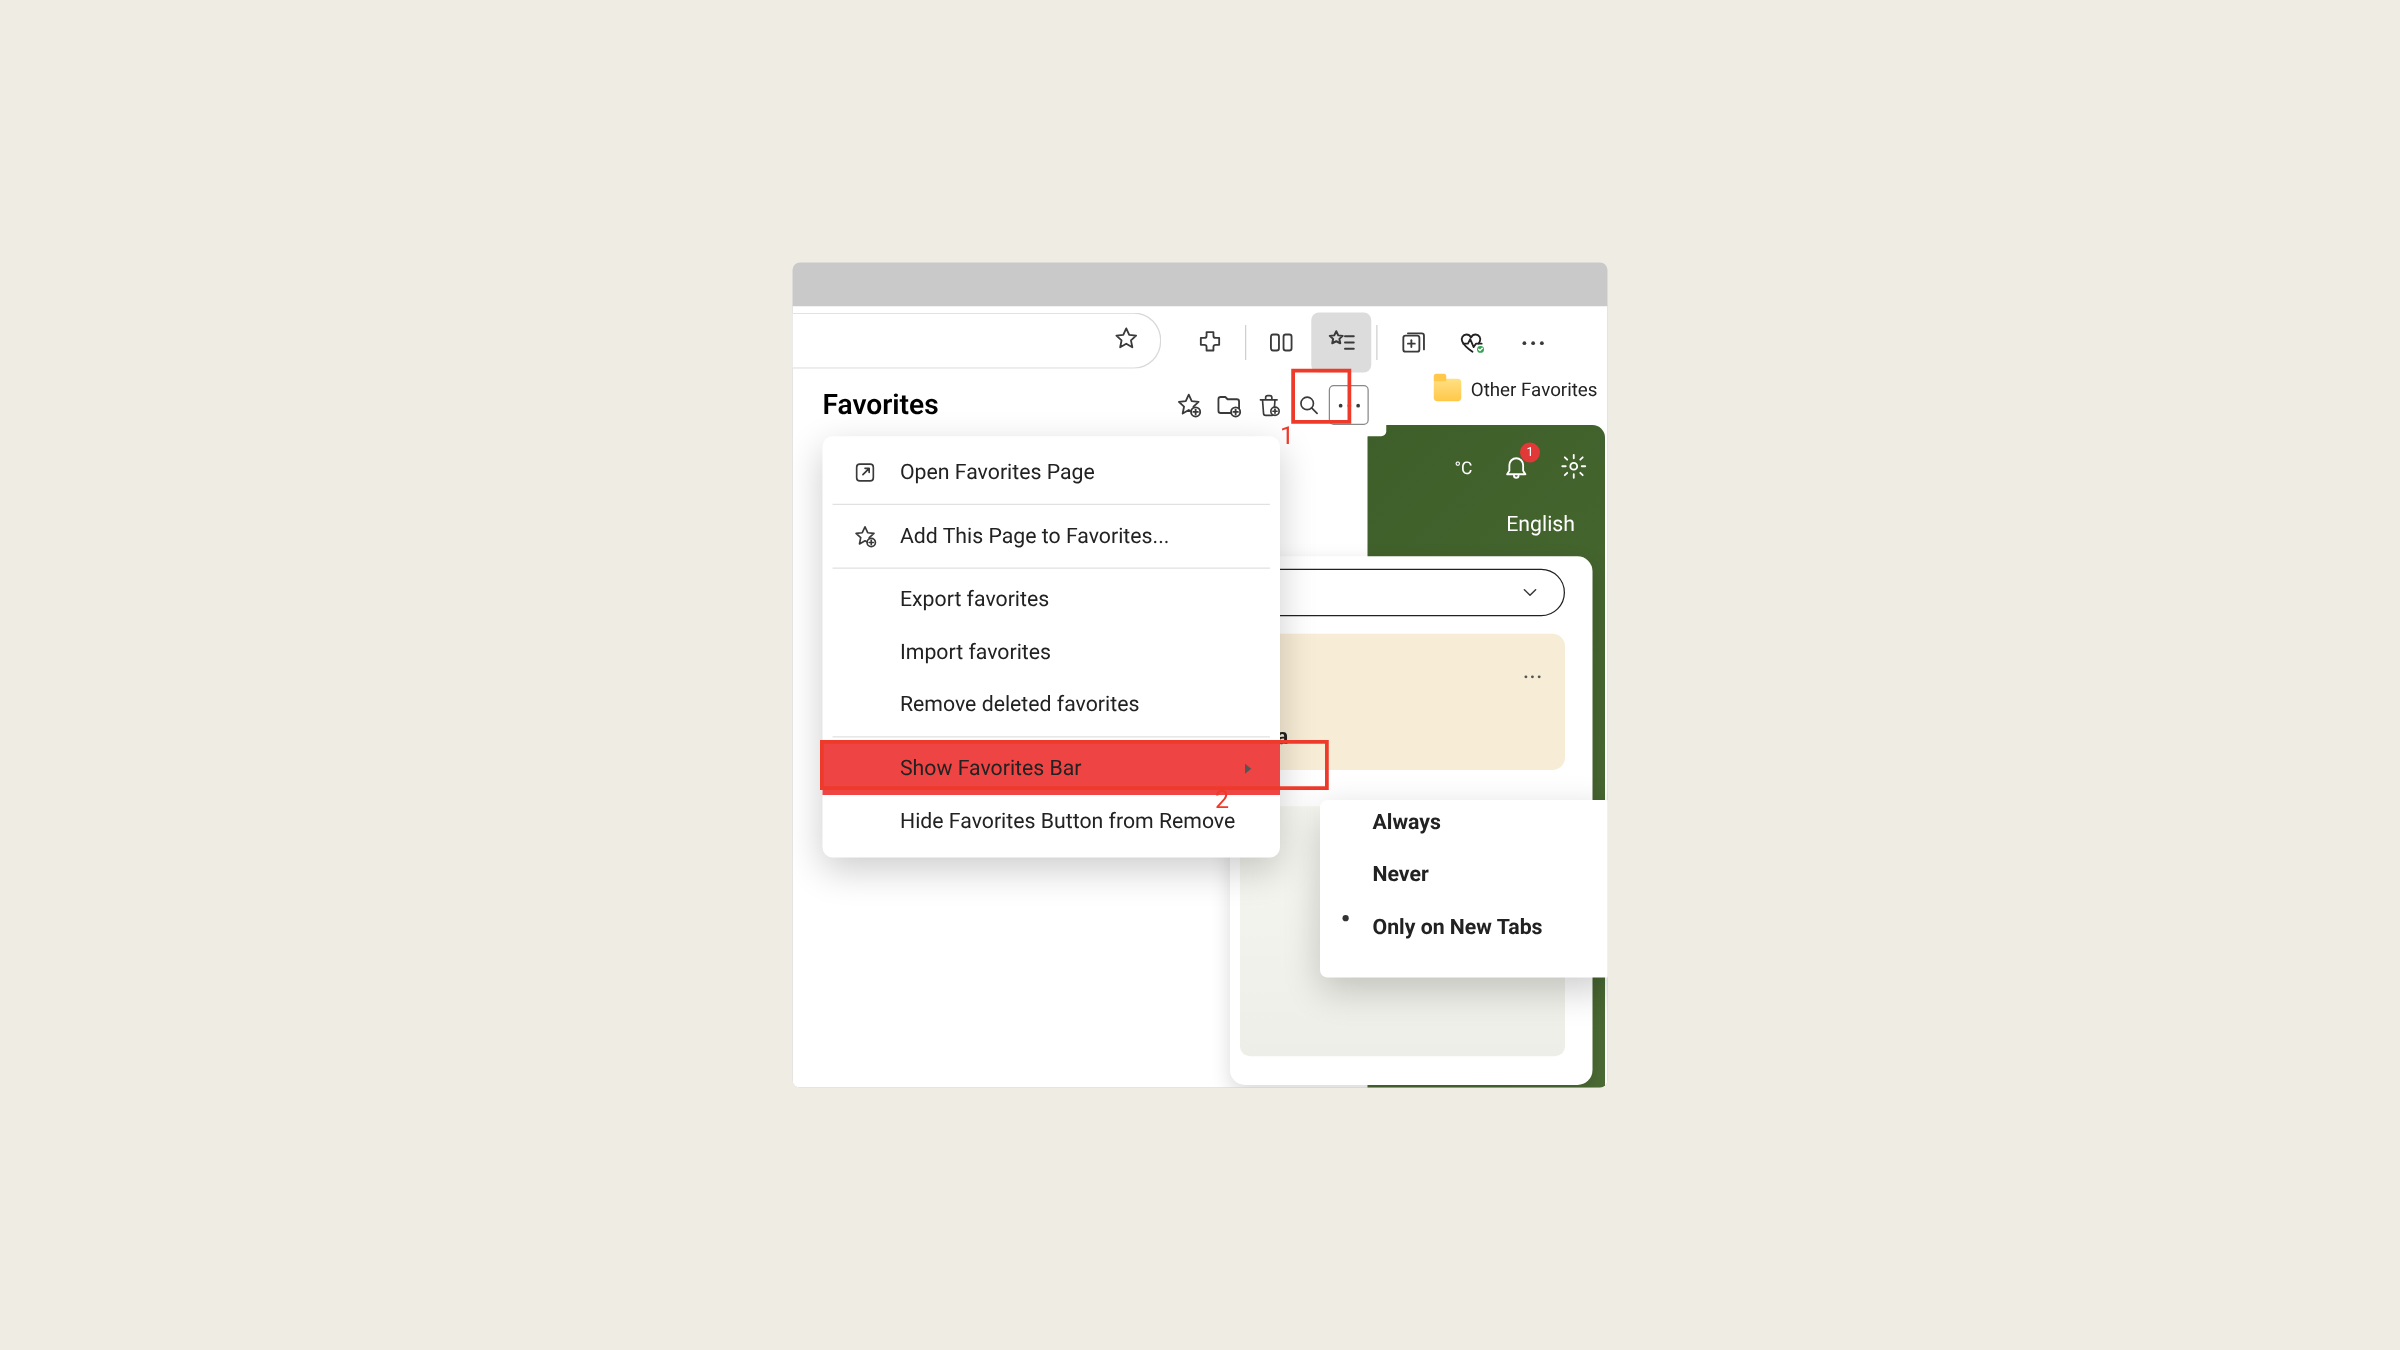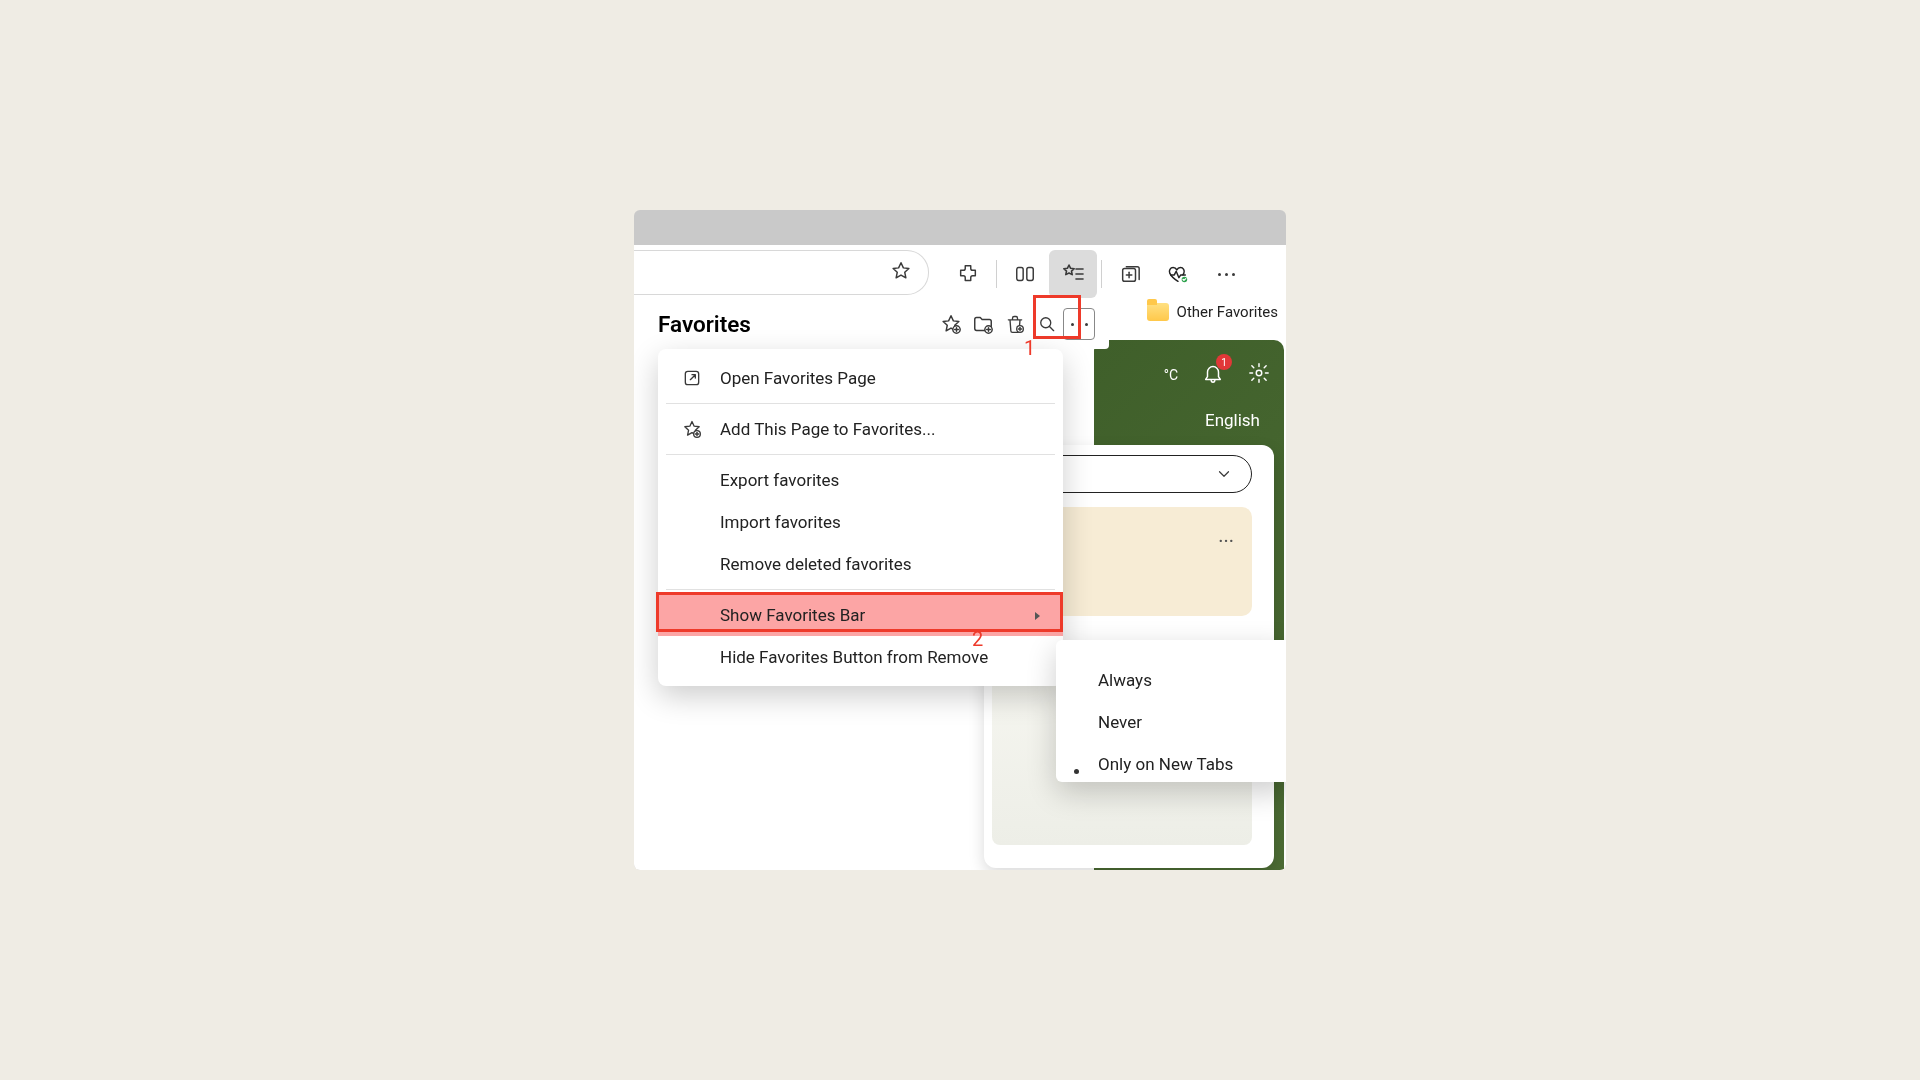--- a/index.html
+++ b/index.html
@@ -39,34 +39,34 @@
 .map { position:absolute; top:200px; left:8px; width:260px; height:200px; background:linear-gradient(#f7f7f1,#edeee7); border-radius:8px; }
 .map .lc { position:absolute; top:6px; right:20px; font-size:16px; color:#444; }
 
 .fav-panel { position:absolute; top:54px; left:10px; width:465px; background:#fff; border-radius:4px; }
 .fav-head { display:flex; align-items:center; height:50px; padding:0 14px; }
 .fav-title { font-size:22.5px; font-weight:600; flex:1; }
 .head-ico { width:32px; height:32px; display:flex; align-items:center; justify-content:center; cursor:pointer; border-radius:4px; }
 .more-btn { border:1.5px solid #888; border-radius:4px; }
 .red-1 { position:absolute; top:-4px; right:28px; width:48px; height:44px; border:3px solid #ee3a2a; pointer-events:none; }
 
-.dmenu { position:absolute; top:50px; left:14px; width:405px; background:#fff; border-radius:8px; box-shadow:0 10px 30px rgba(0,0,0,.2); padding:8px 0; }
+.dmenu { position:absolute; top:50px; left:14px; width:366px; background:#fff; border-radius:8px; box-shadow:0 10px 30px rgba(0,0,0,.2); padding:8px 0; }
 .mitem { display:flex; align-items:center; height:42px; padding:0 20px; cursor:pointer; font-size:17px; color:#222; }
-.mitem.hl { background:#fca5a5;text-align:right; }
+.mitem.hl { background:#ef4444;text-align:right; }
 .mico { width:28px; margin-right:14px; display:flex; align-items:center; justify-content:center; }
 .mspacer { width:28px; margin-right:14px; }
 .msep { height:1px; background:#e1e1e1; margin:4px 8px; }
 .chev-r { margin-left:auto; }
 .chev-r svg { width:10px; height:10px; fill:#555; stroke:none; }
 .red-2 { position:absolute; left:-2px; width:407px; height:40px; border:3px solid #ee3a2a; pointer-events:none; }
 
 .anno { position:absolute; color:#ee3a2a; font-size:20px; pointer-events:none; }
 
 .submenu { position:absolute; top:395px; left:422px; width:235px; background:#fff; border-radius:6px; box-shadow:0 10px 30px rgba(0,0,0,.2); padding:8px 0; }
-.sitem { display:flex; align-items:flex-end; height:42px; padding:0 18px; cursor:pointer; font-size:17px; color:#222; }
+.sitem { display:flex; align-items:flex-start; height:42px; padding:0 18px; cursor:pointer; font-size:17px; color:#222;font-weight:bold; }
 .bullet { width:8px; margin-right:16px; display:flex; align-items:center; }
 .dot { width:5px; height:5px; background:#333; border-radius:50%; }
 .sspace { width:8px; margin-right:16px; }
 
 .pin-out { position:absolute; top:62px; left:432px; }
 </style>
 </head>
 <body>
 
 <div class="stage">

